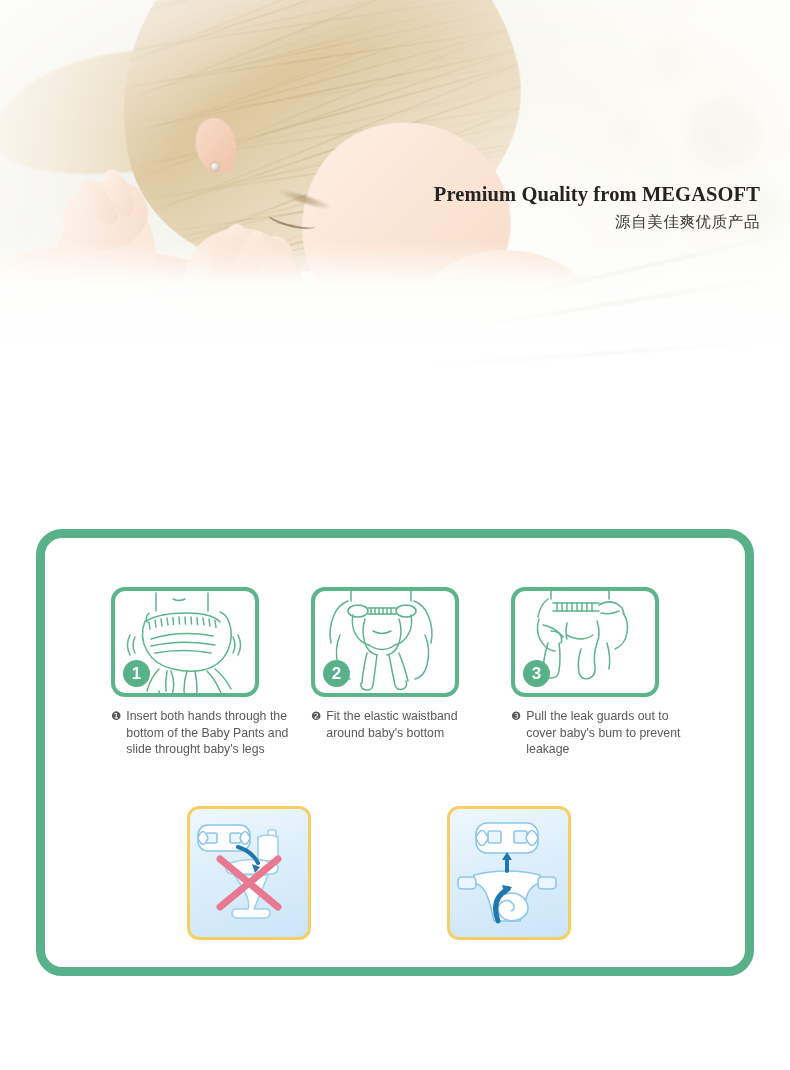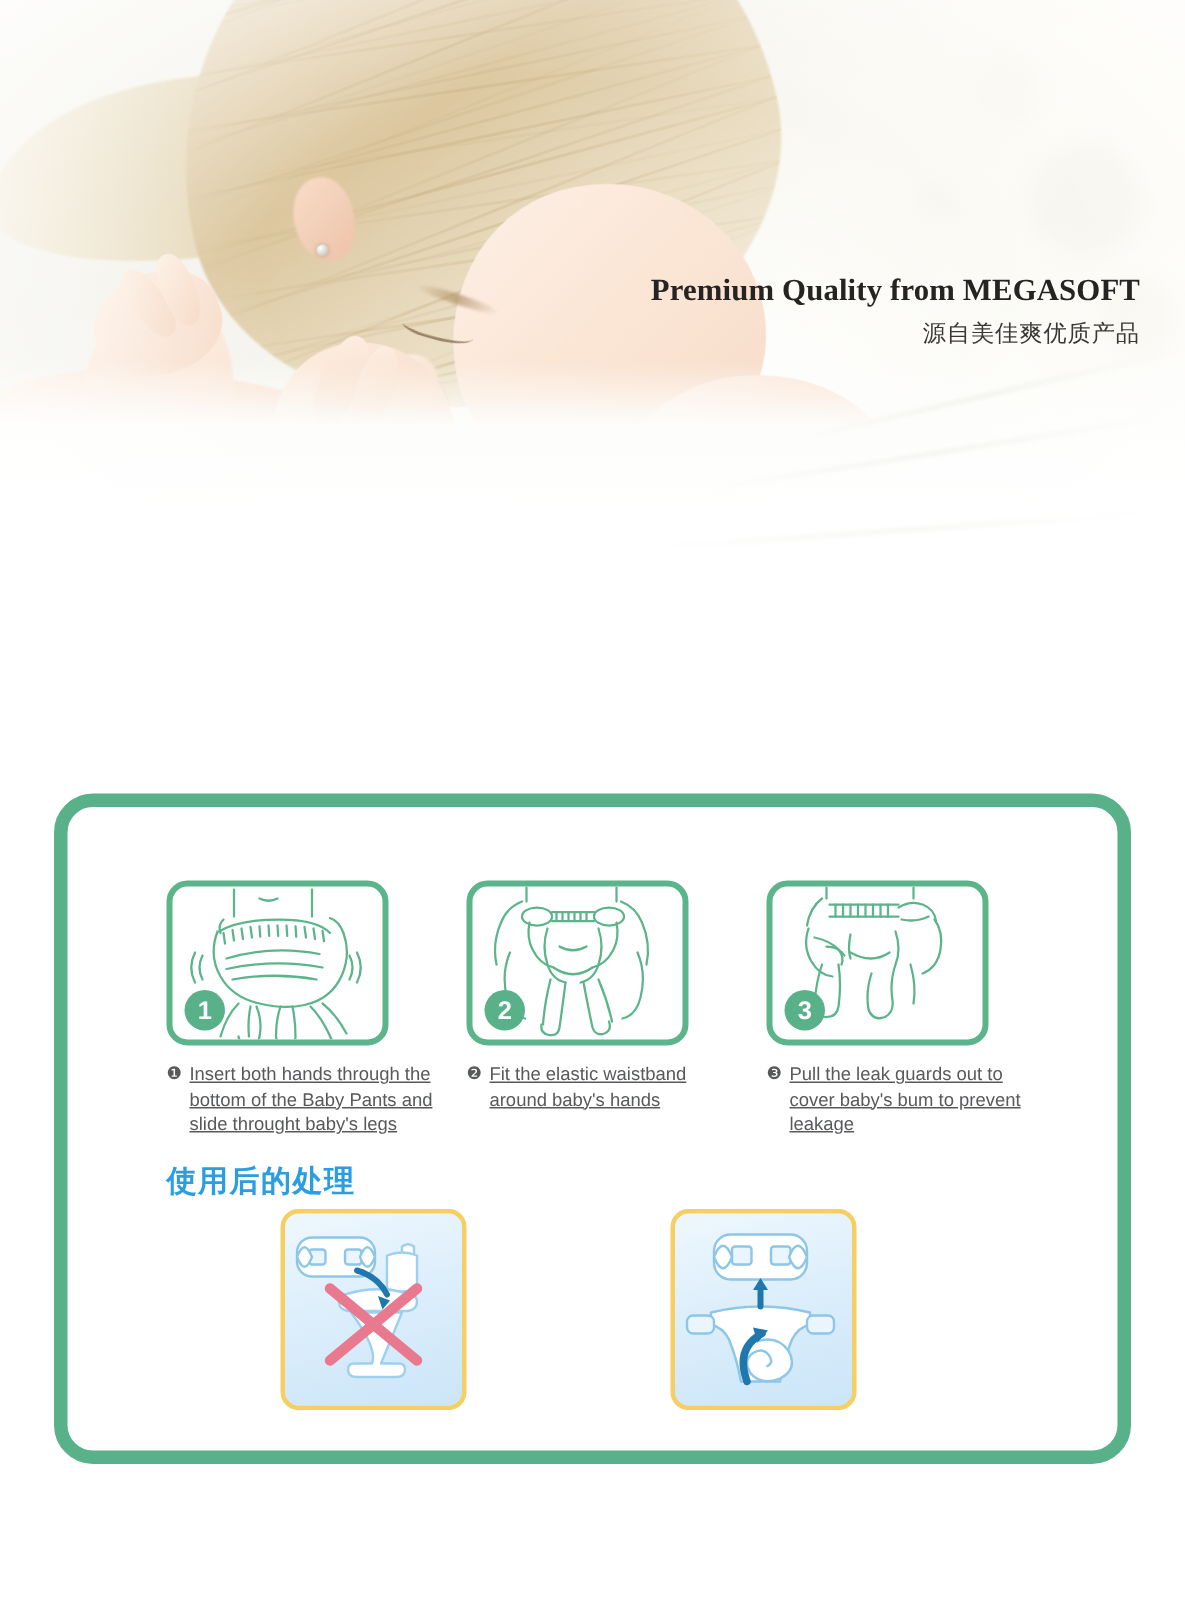--- a/index.html
+++ b/index.html
@@ -135,21 +135,21 @@
   .step{width:200px;}
   .step-fig{width:148px;height:110px;border:4px solid #5cb48b;border-radius:14px;
     box-sizing:border-box;position:relative;background:#fff;overflow:hidden;}
   .step2 .step-fig,.step3 .step-fig{margin-left:0;}
   .badge{position:absolute;left:8px;bottom:6px;width:27px;height:27px;border-radius:50%;
     background:#58b189;color:#fff;font-size:17px;font-weight:700;
     display:flex;align-items:center;justify-content:center;line-height:1;}
   .step-txt{margin-top:11px;font-size:12.3px;line-height:16.5px;color:#58595b;
     display:flex;gap:5px;}
   .step-txt .num{flex:0 0 auto;font-size:11.5px;line-height:16.5px;color:#58595b;}
-  .step-txt .body{flex:1 1 auto;text-decoration:underline;}
+  .step-txt .body{flex:1 1 auto;}
   .step1 .step-txt{width:196px;}
   .step2 .step-txt{width:176px;}
   .step3 .step-txt{width:190px;}
 
   
   .disp-head{position:absolute;left:66px;top:236px;font-size:20px;font-weight:700;
     color:#2b9ee0;letter-spacing:1px;}
 
   
   .disp-row{position:absolute;left:142px;top:268px;width:520px;display:flex;}
@@ -322,21 +322,21 @@
               <path d="M74 64 q3 16 6 30 q2 6 8 4 q5 -2 3 -8"></path>
               <path d="M84 62 q6 14 9 28"></path>
               <path d="M25 44 q-6 14 -2 30 q3 12 12 14"></path>
               <path d="M110 44 q6 14 2 30 q-3 12 -12 14"></path>
             </g>
           </svg>
           <div class="badge">2</div>
         </div>
         <div class="step-txt">
           <span class="num">❷</span>
-          <span class="body">Fit the elastic waistband around baby's hands</span>
+          <span class="body">Fit the elastic waistband around baby's bottom</span>
         </div>
       </div>
 
       <div class="step step3">
         <div class="step-fig">
           <svg width="140" height="102" viewBox="0 0 140 102">
             <g fill="none" stroke="#5cb48b" stroke-width="1.5" stroke-linecap="round" stroke-linejoin="round">
               <path d="M36 0 L36 8"></path>
                 <path d="M94 0 L94 8"></path>
               <path d="M33 8 q-8 6 -10 18"></path>
@@ -357,21 +357,20 @@
           </svg>
           <div class="badge">3</div>
         </div>
         <div class="step-txt">
           <span class="num">❸</span>
           <span class="body">Pull the leak guards out to cover baby's bum to prevent leakage</span>
         </div>
       </div>
     </div>
 
-    <div class="disp-head">使用后的处理</div>
 
     <div class="disp-row">
 
       <div class="disp-box">
         <svg width="118" height="128" viewBox="0 0 118 128">
 
           <g fill="#ffffff" stroke="#8cc6e8" stroke-width="1.6" stroke-linejoin="round">
             <rect x="8" y="16" width="52" height="26" rx="10"></rect>
             <rect x="16" y="24" width="11" height="10" rx="2" fill="#eaf5fd"></rect>
             <rect x="40" y="24" width="11" height="10" rx="2" fill="#eaf5fd"></rect>

